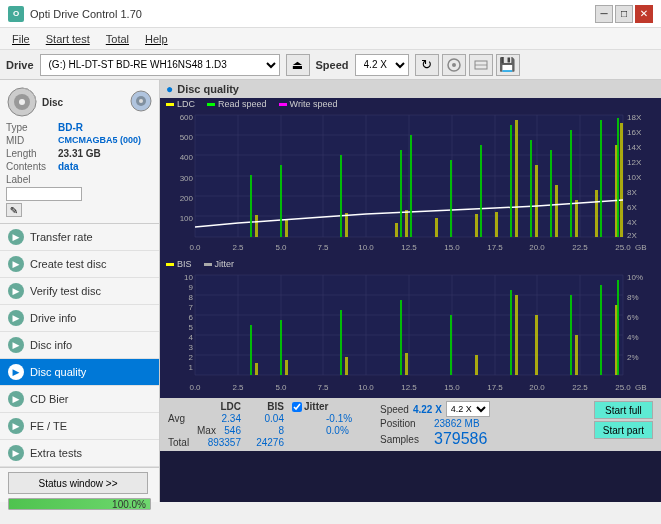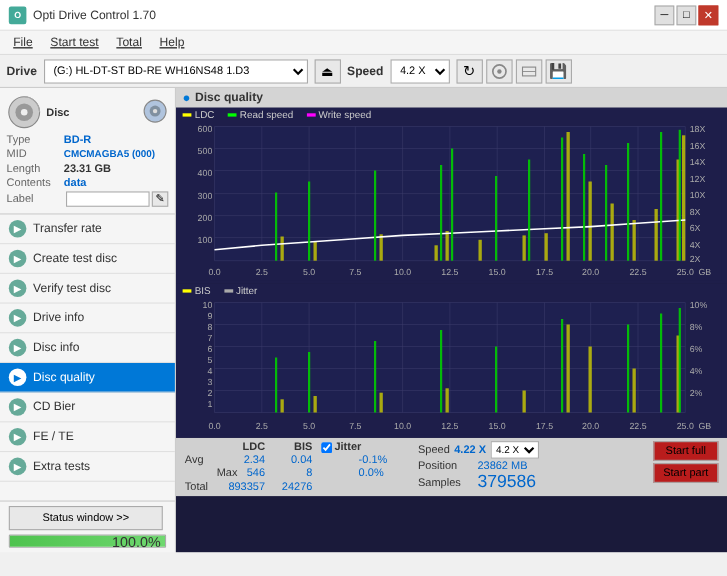--- a/index.html
+++ b/index.html
@@ -36,49 +36,49 @@
     
     
     .disc-panel { padding: 6px; border-bottom: 1px solid #ccc; }
     .disc-panel-header { display: flex; align-items: center; gap: 4px; margin-bottom: 4px; }
     .disc-icon { width: 32px; height: 32px; }
     .disc-info-grid { font-size: 10px; }
     .disc-row { display: flex; margin-bottom: 2px; }
     .disc-key { color: #666; width: 52px; flex-shrink: 0; }
     .disc-val { color: #0066cc; font-weight: bold; }
     .disc-val.normal { color: #333; }
-    .label-row { display: flex; align-items: center; gap: 2px; margin-top: 2px; }
+    .label-row { display: flex; gap: 2px; margin-top: 2px; flex-direction: column; }
     .label-input { border: 1px solid #aaa; background: white; width: 76px; height: 14px; font-size: 10px; }
     .label-btn { width: 16px; height: 14px; border: 1px solid #aaa; background: #e8e8e8; cursor: pointer; font-size: 10px; display: flex; align-items: center; justify-content: center; }
     
     
     .nav-items { display: flex; flex-direction: column; }
     .nav-item { display: flex; align-items: center; padding: 5px 8px; cursor: pointer; font-size: 11px; color: #333; border-bottom: 1px solid #e0e0e0; gap: 6px; }
     .nav-item.active { background: #0078d7; color: white; }
     .nav-item-icon { width: 16px; height: 16px; border-radius: 50%; display: flex; align-items: center; justify-content: center; font-size: 9px; flex-shrink: 0; }
     .nav-item:not(.active) .nav-item-icon { background: #6a9; color: white; }
     .nav-item.active .nav-item-icon { background: white; color: #0078d7; }
     
     
     .status-bar { padding: 4px 8px; border-top: 1px solid #ccc; margin-top: auto; }
     .status-btn { width: 140px; height: 22px; border: 1px solid #aaa; background: #e8e8e8; cursor: pointer; font-size: 10px; display: flex; align-items: center; justify-content: center; }
     .progress-bar-container { margin-top: 4px; background: #ddd; border: 1px solid #aaa; height: 12px; position: relative; border-radius: 1px; }
     .progress-bar-fill { height: 100%; background: linear-gradient(to right, #4fc34f, #6fd86f); width: 100%; }
-    .progress-text { position: absolute; right: 4px; top: 0; font-size: 13px; line-height: 12px; color: #333; }
+    .progress-text { position: absolute; right: 4px; top: 0; font-size: 10px; line-height: 12px; color: #333; }
     .status-time { font-size: 10px; color: #333; display: flex; justify-content: space-between; }
     
     
     .chart-area { flex: 1; background: #1a1a3a; display: flex; flex-direction: column; padding: 0; overflow: hidden; }
     .chart-header { background: #d4d4d4; padding: 2px 6px; display: flex; align-items: center; gap: 4px; }
     .chart-header-icon { color: #0078d7; font-size: 12px; }
     .chart-header-title { font-size: 11px; font-weight: bold; color: #333; }
     .legend-item { display: flex; align-items: center; gap: 3px; font-size: 9px; color: #ccc; }
     .legend-dot { width: 8px; height: 3px; }
     .start-btns { display: flex; flex-direction: column; gap: 2px; margin-left: 6px; }
-    .start-btn { height: 18px; padding: 0 8px; border: 1px solid #aaa; background: #b91c1c; cursor: pointer; font-size: 10px; white-space: nowrap; }
+    .start-btn { height: 18px; padding: 0 8px; border: 1px solid #aaa; background: #5eead4; cursor: pointer; font-size: 10px; white-space: nowrap; }
     
     .chart-wrap { position: relative; background: #1e1e4a; }
     .chart-top { height: 160px; }
     .chart-bottom { height: 140px; }
   </style>
 </head>
 <body>
 
 <div class="title-bar">
   <div class="title-bar-left">

